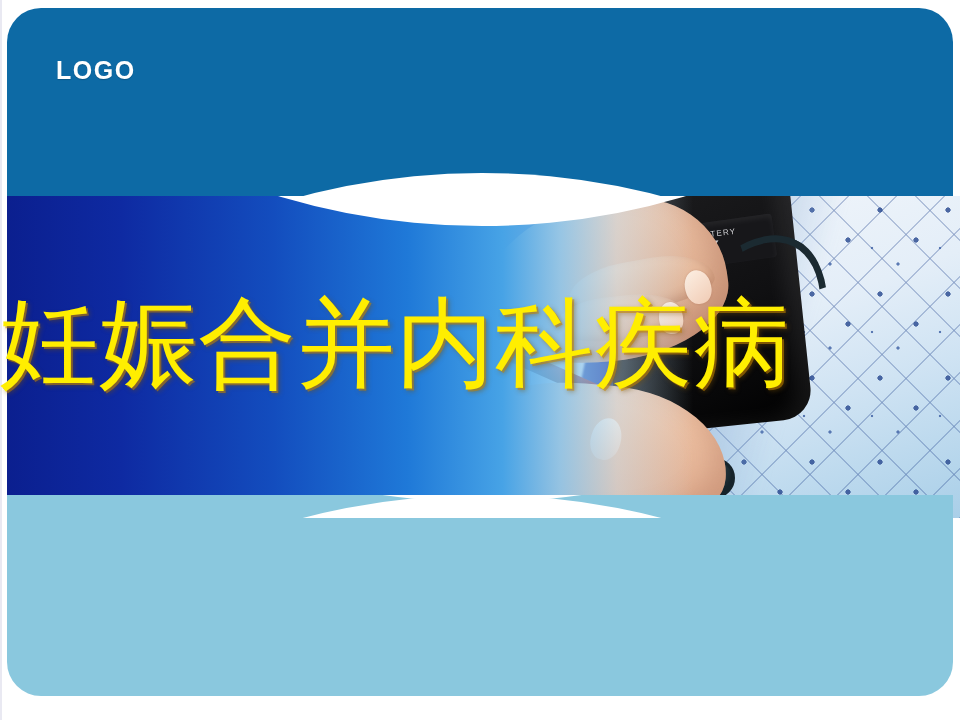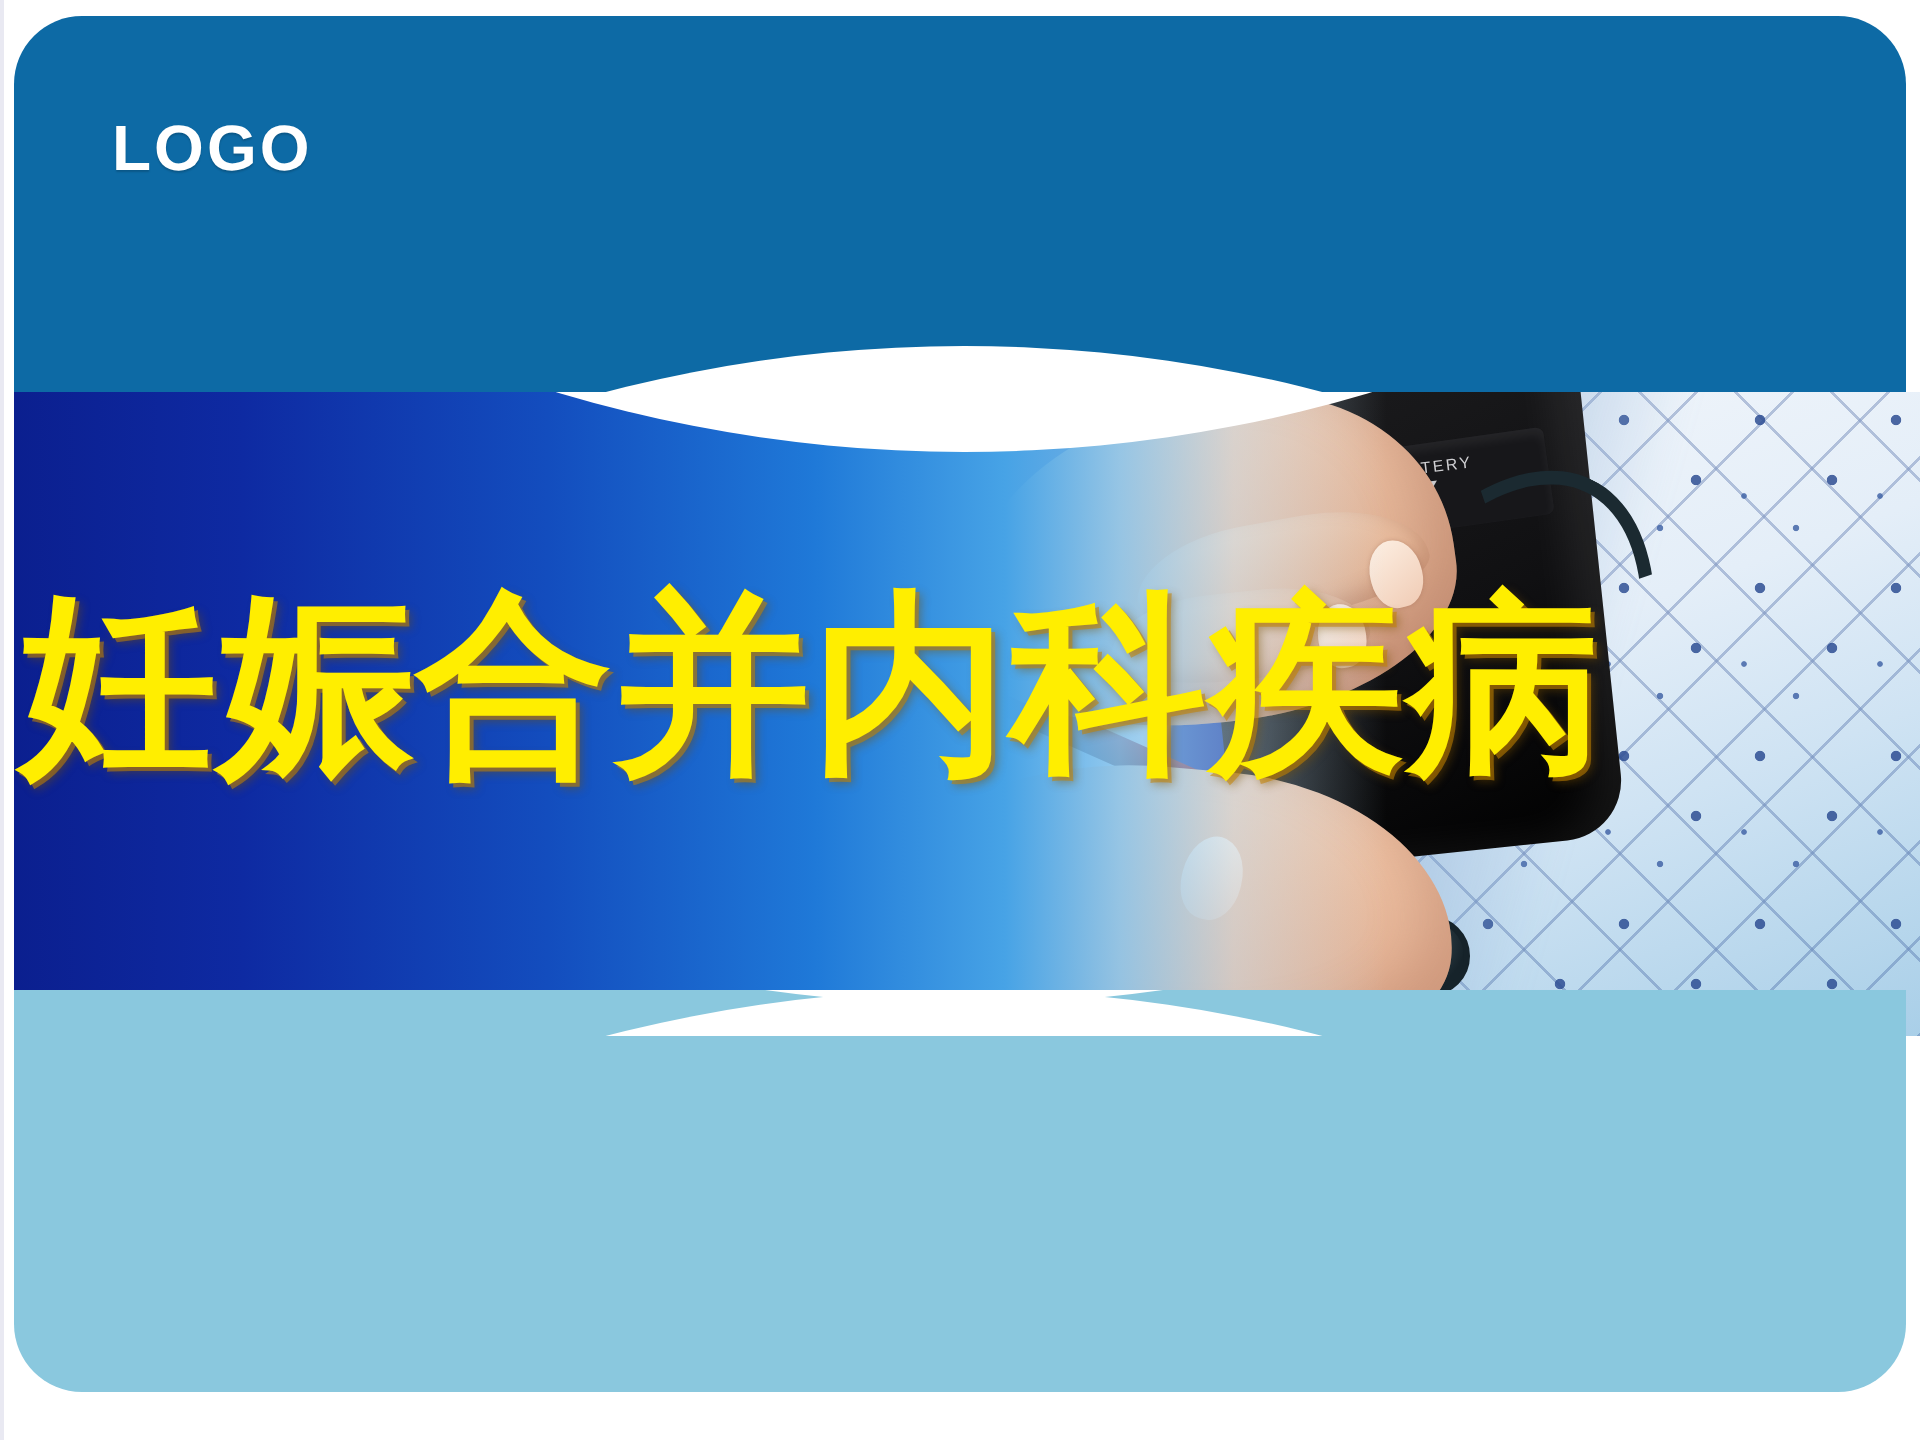--- a/index.html
+++ b/index.html
@@ -44,21 +44,21 @@
     height: 1360px;
     border-radius: 50%;
     background: #ffffff;
   }
 
   #logo-text {
     position: absolute;
     left: 49px;
     top: 50px;
     color: #ffffff;
-    font-size: 32px;
+    font-size: 25px;
     font-weight: bold;
     letter-spacing: 1.5px;
     line-height: 1;
     z-index: 5;
     white-space: nowrap;
     text-shadow: 0 1px 1px rgba(0,0,0,0.18);
   }
 
   
   #photo-band {
@@ -302,27 +302,27 @@
     border-radius: 50%;
     background: #ffffff;
     z-index: 6;
   }
 
   #slide-title {
     position: absolute;
     left: 0;
     top: 294px;
     width: 802px;
-    text-align: right;
+    text-align: left;
     color: #ffee00;
     font-size: 98px;
     line-height: 1;
     letter-spacing: 1px;
     font-family: "DejaVu Sans", "Liberation Sans", sans-serif;
-    font-weight: 700;
+    font-weight: 400;
     text-shadow:
       2px 2px 0 rgba(196,132,0,.55),
       3px 3px 5px rgba(120,80,0,.45);
     z-index: 20;
     white-space: nowrap;
   }
 
   
   #bottom-band {
     position: absolute;

